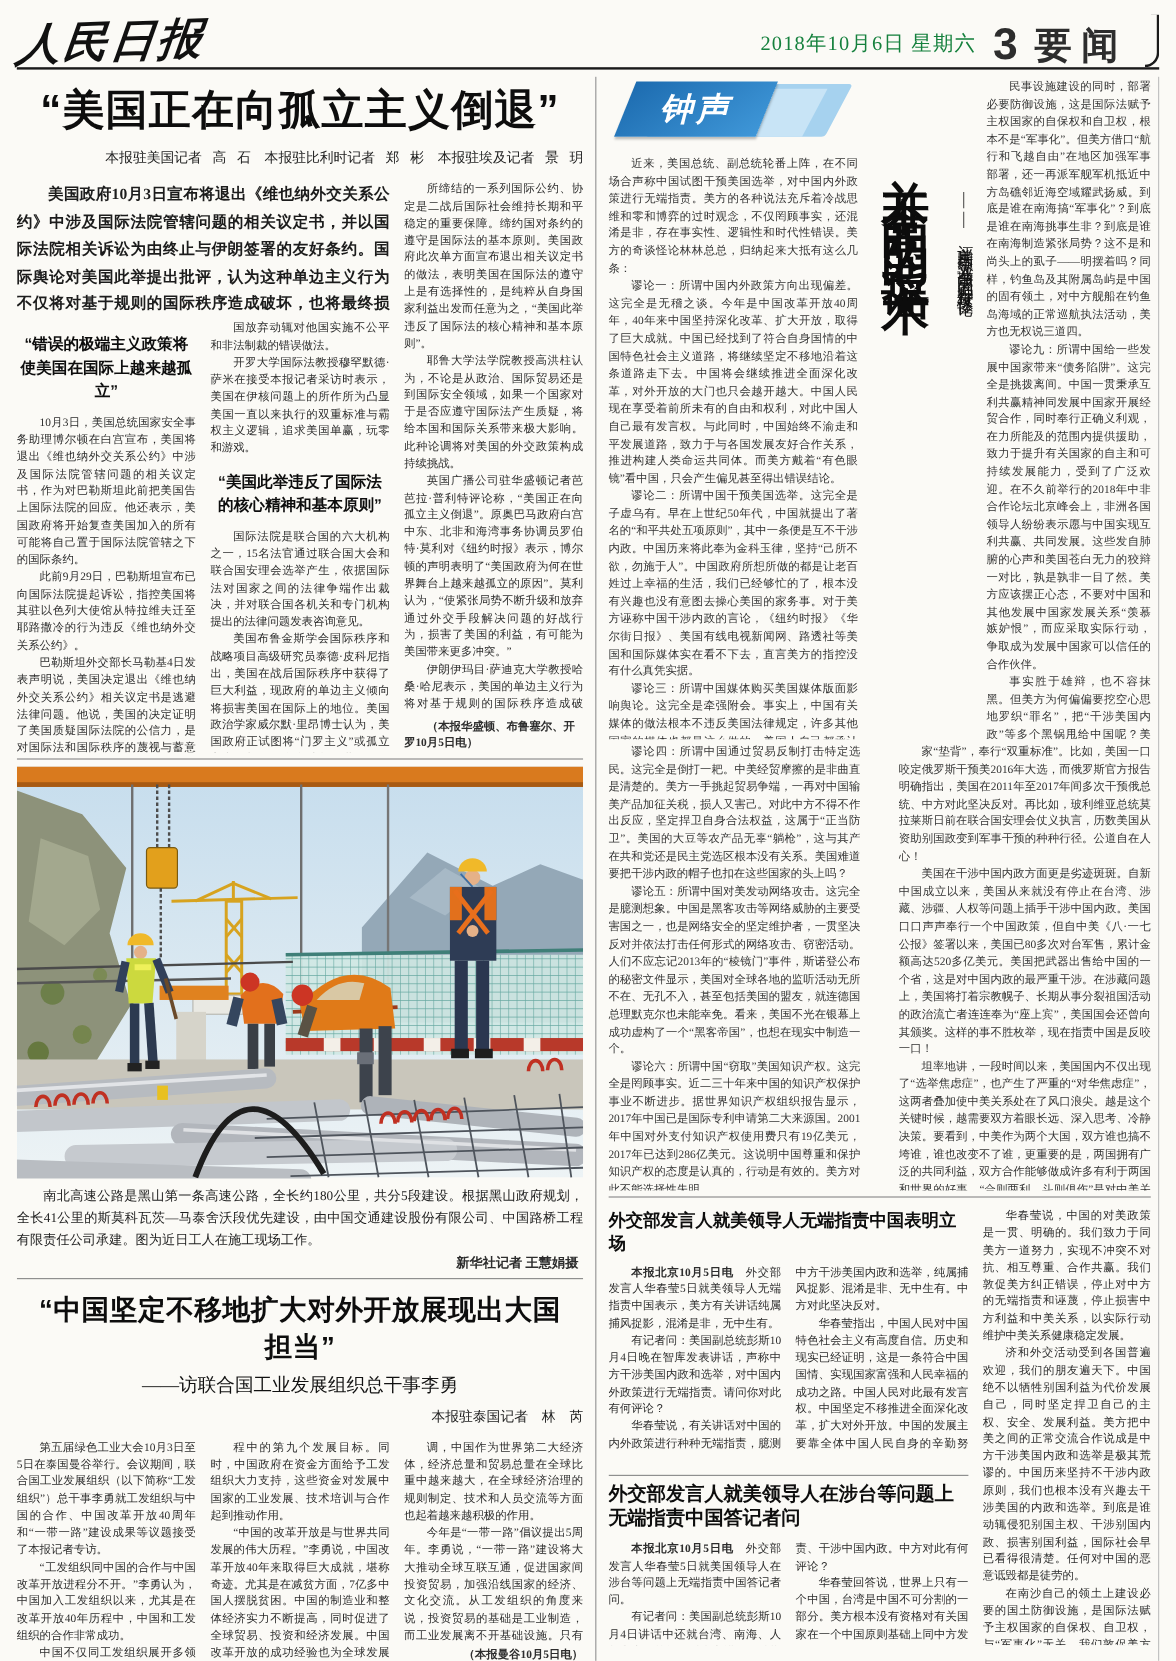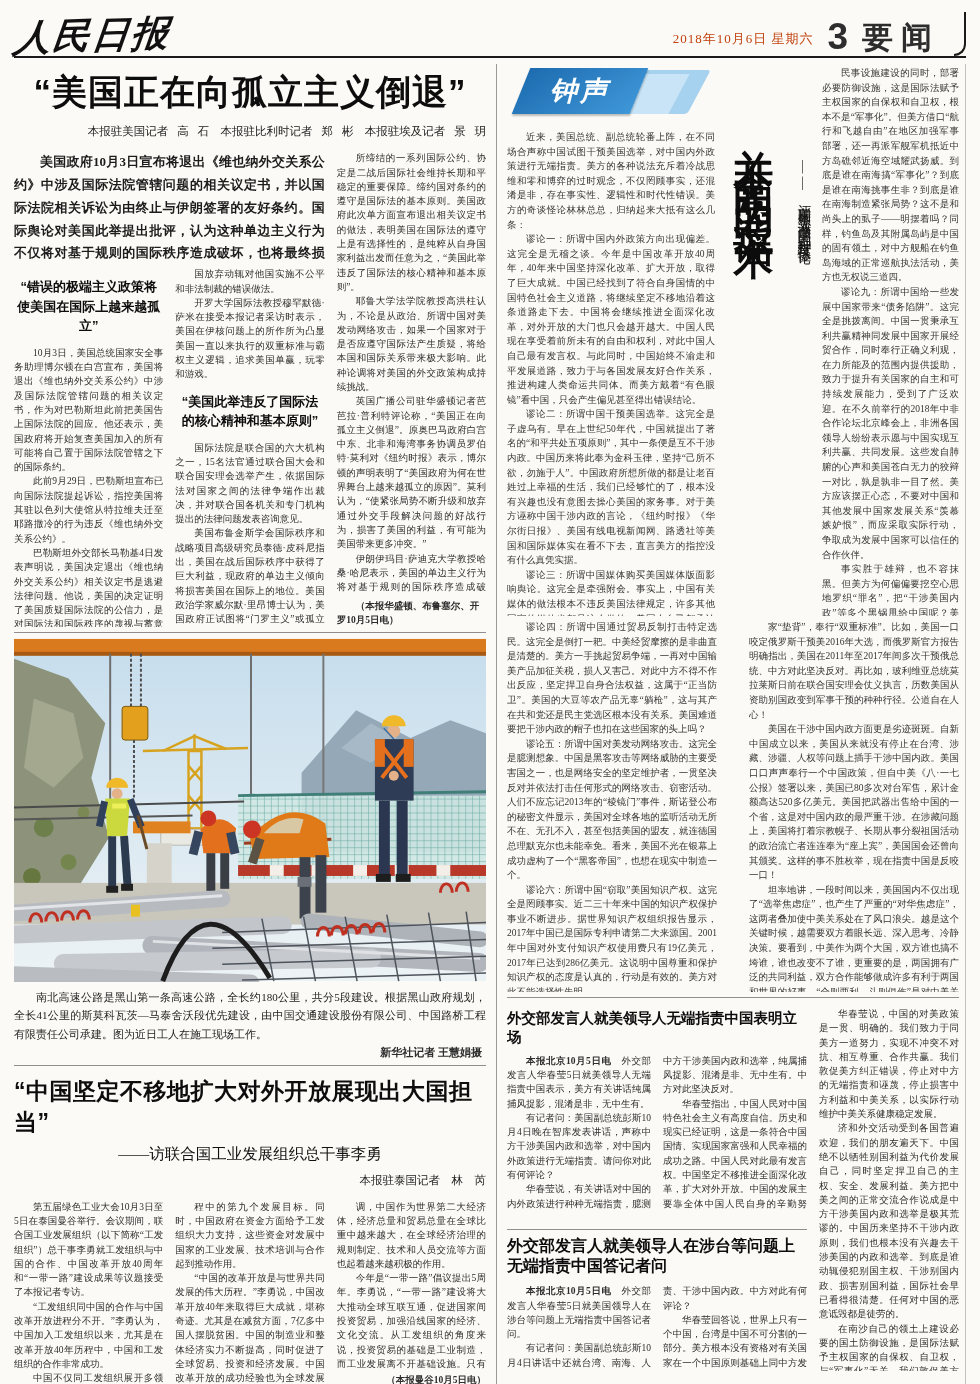--- a/index.html
+++ b/index.html
@@ -12,21 +12,21 @@
        font-family:"Liberation Serif","DejaVu Serif",serif;}
   .sans{font-family:"Liberation Sans","DejaVu Sans",sans-serif;}
 
   
   .masthead{position:absolute;top:6px;left:14px;right:14px;height:52px;
             border-bottom:2.5px solid var(--ink);display:flex;align-items:flex-end;}
   .paper-logo{font-size:37px;font-weight:bold;font-style:italic;color:#111;
               transform:skewX(-8deg) rotate(-2deg);letter-spacing:2px;line-height:1;
               padding-bottom:2px;}
   .mast-right{margin-left:auto;display:flex;align-items:flex-end;gap:14px;padding-bottom:3px;}
-  .mast-date{font-size:13px;color:#c2410c;letter-spacing:1px;padding-bottom:5px;}
+  .mast-date{font-size:17px;color:#15803d;letter-spacing:1px;padding-bottom:5px;}
   .page-no{font-size:37px;font-weight:bold;line-height:.9;}
   .section-name{font-size:31px;font-weight:bold;letter-spacing:8px;line-height:1;}
   .mast-bracket{width:12px;height:44px;border-right:2.5px solid var(--ink);
                 border-bottom:2.5px solid var(--ink);border-bottom-right-radius:14px;
                 margin-bottom:-2.5px;}
 
   
   .main{position:absolute;top:64px;left:14px;right:14px;bottom:0;display:flex;gap:10px;}
   .vdivider{width:1px;background:#9a9a9a;}
   .pane-left{width:472px;overflow:hidden;}
@@ -50,22 +50,22 @@
   .signoff{font-weight:bold;text-indent:2em;margin-top:4px;}
 
   .thin-rule{border:none;border-top:1px solid var(--rule);margin:5px 0;}
 
   
   .photo{width:472px;height:344px;display:block;}
   .caption{font-size:11px;line-height:1.65;margin-top:6px;color:#222;}
   .credit{font-size:11px;text-align:right;font-weight:bold;margin:2px 4px 4px 0;}
 
   
-  .h2{font-size:23px;font-weight:900;letter-spacing:.5px;color:#0d0d0d;
-      margin:10px 0 6px;}
+  .h2{font-size:23px;font-weight:900;text-align:center;letter-spacing:.5px;color:#0d0d0d;
+      margin:10px 16px 6px;}
   .h2-sub{font-size:15.5px;text-align:center;margin-bottom:8px;color:#111;}
   .li-body{display:grid;grid-template-columns:1fr 1fr 1fr;column-gap:12px;height:188px;overflow:hidden;}
   .li-col{display:flex;flex-direction:column;overflow:hidden;}
   .li-col .grow{flex:1;overflow:hidden;}
 
   
   .zs-top{display:flex;gap:9px;height:552px;overflow:hidden;}
   .zs-colL{width:208px;overflow:hidden;}
   .zs-logo-wrap{position:relative;height:52px;margin:4px 0 10px 6px;width:180px;}
   .zs-swoosh1{position:absolute;left:36px;top:2px;width:150px;height:44px;background:var(--zs-light);
@@ -138,21 +138,21 @@
           </div>
         <div class="subhead sans">“美国此举违反了国际法的核心精神和基本原则”</div>
         <div>
             <p>国际法院是联合国的六大机构之一，15名法官通过联合国大会和联合国安理会选举产生，依据国际法对国家之间的法律争端作出裁决，并对联合国各机关和专门机构提出的法律问题发表咨询意见。</p>
             <p>美国布鲁金斯学会国际秩序和战略项目高级研究员泰德·皮科尼指出，美国在战后国际秩序中获得了巨大利益，现政府的单边主义倾向将损害美国在国际上的地位。美国政治学家威尔默·里昂博士认为，美国政府正试图将“门罗主义”或孤立主义强加于一个全球化的世界，而这种反全球化的论调与时代步伐格格不入。</p>
           </div>
       </div>
       <div class="ncol us-col3">
         <div class="grow" style="flex:1;overflow:hidden;">
             <p>所缔结的一系列国际公约、协定是二战后国际社会维持长期和平稳定的重要保障。缔约国对条约的遵守是国际法的基本原则。美国政府此次单方面宣布退出相关议定书的做法，表明美国在国际法的遵守上是有选择性的，是纯粹从自身国家利益出发而任意为之，“美国此举违反了国际法的核心精神和基本原则”。</p>
-            <p>耶鲁大学法学院教授高洪柱认为，不论是从政治、所谓中国对美发动网络攻击，如果一个国家对于是否应遵守国际法产生质疑，将给本国和国际关系带来极大影响。此种论调将对美国的外交政策构成持续挑战。</p>
+            <p>耶鲁大学法学院教授高洪柱认为，不论是从政治、国际贸易还是到国际安全领域，如果一个国家对于是否应遵守国际法产生质疑，将给本国和国际关系带来极大影响。此种论调将对美国的外交政策构成持续挑战。</p>
             <p>英国广播公司驻华盛顿记者芭芭拉·普利特评论称，“美国正在向孤立主义倒退”。原奥巴马政府白宫中东、北非和海湾事务协调员罗伯特·莫利对《纽约时报》表示，博尔顿的声明表明了“美国政府为何在世界舞台上越来越孤立的原因”。莫利认为，“使紧张局势不断升级和放弃通过外交手段解决问题的好战行为，损害了美国的利益，有可能为美国带来更多冲突。”</p>
             <p>伊朗伊玛目·萨迪克大学教授哈桑·哈尼表示，美国的单边主义行为将对基于规则的国际秩序造成破坏，“一意孤行的单边主义也将让美国自身最终受到损害”。</p>
           </div>
         <div class="signoff">（本报华盛顿、布鲁塞尔、开罗10月5日电）</div>
       </div>
     </div>
 
     <hr class="thin-rule">
 
     <svg class="photo" viewBox="0 0 476 345">

